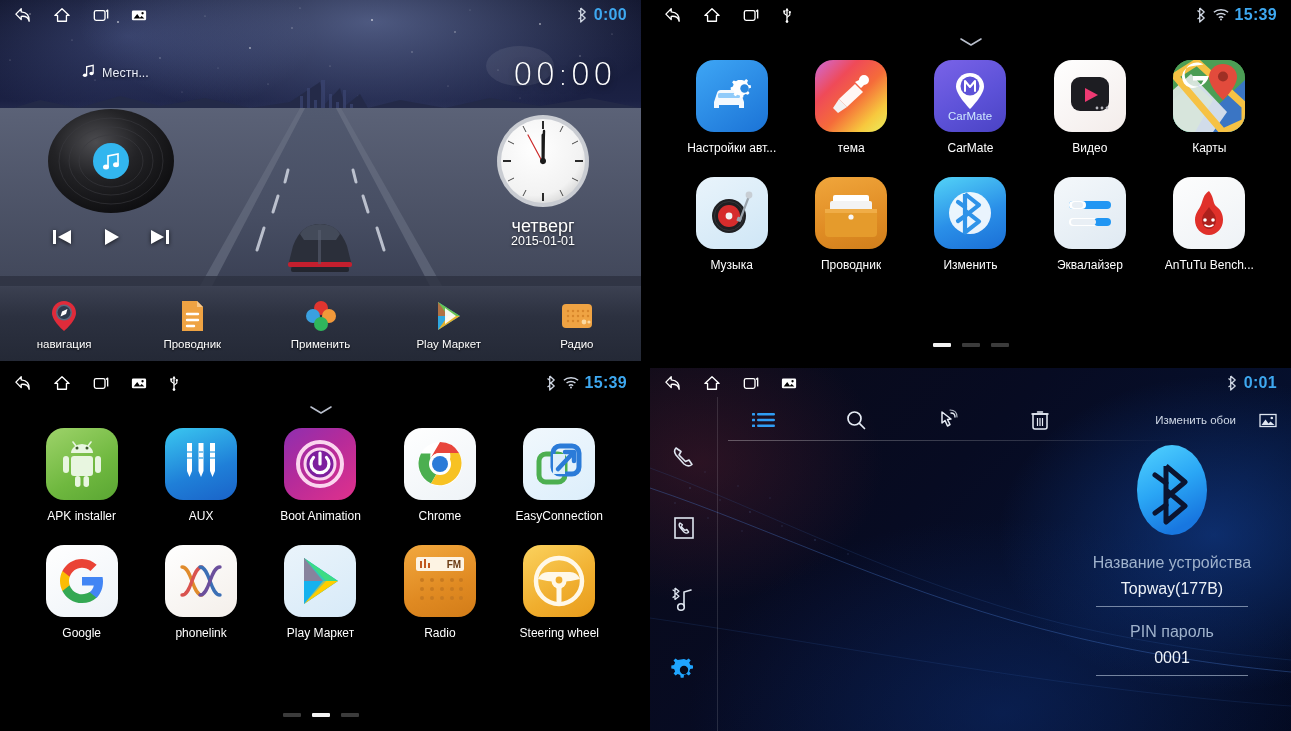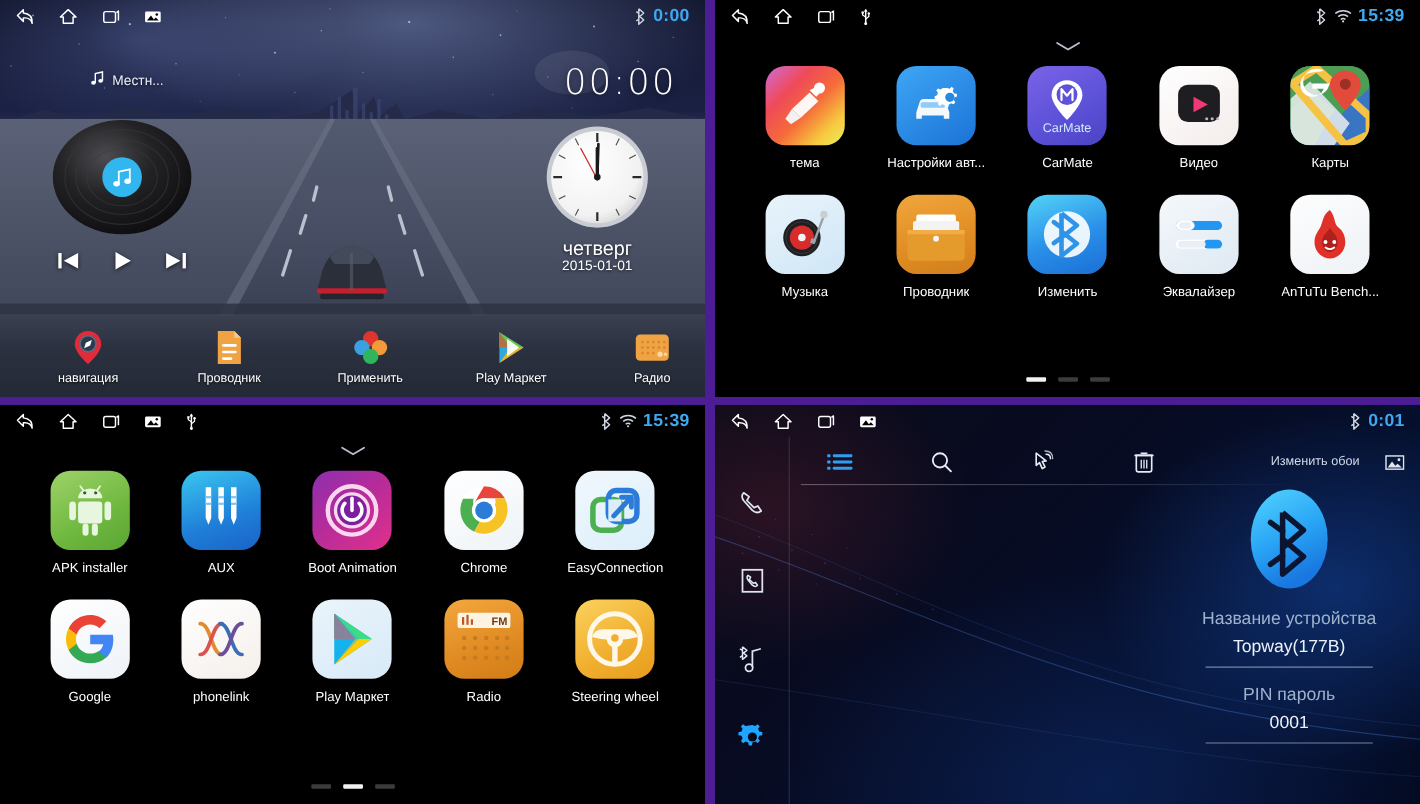--- a/index.html
+++ b/index.html
@@ -5,21 +5,21 @@
   * { box-sizing: border-box; margin: 0; padding: 0; }
   html, body {
     width: 1291px; height: 731px;
     background: #ffffff;
     font-family: "Liberation Sans", sans-serif;
     overflow: hidden;
   }
   .grid {
     position: relative;
     width: 1291px; height: 731px;
-    background: #4c1d95;
+    background: #000000;
   }
   .panel { position: absolute; overflow: hidden; }
   #panel-home    { left: 0;   top: 0;   width: 641px; height: 361px; }
   #panel-apps1   { left: 650px; top: 0;   width: 641px; height: 361px; }
   #panel-apps2   { left: 0;   top: 368px; width: 641px; height: 363px; }
   #panel-bt      { left: 650px; top: 368px; width: 641px; height: 363px; }
 
   
   .statusbar {
     position: absolute; left: 0; top: 0; width: 100%; height: 29px;
@@ -44,21 +44,21 @@
       linear-gradient(#10142c 0%, #1b2144 28%, #2a3152 33%, #3d4355 48%, #4a4f60 66%, #3a3f50 82%, #2b2f3d 100%);
   }
   .stars { position:absolute; left:0; top:0; width:100%; height:120px; opacity:.75; }
   .mountains { position:absolute; left:0; top:78px; width:100%; height:48px; }
   .road-wrap { position:absolute; left:0; top:108px; width:100%; height:178px; }
   .dock-bar {
     position: absolute; left: 0; bottom: 0; width: 100%; height: 74px;
     background: linear-gradient(#3b4051 0%, #2c3140 40%, #242936 100%);
   }
   .dock {
-    position: absolute; left: 16px; bottom: 0; width: 100%; height: 74px;
+    position: absolute; left: 0; bottom: 0; width: 100%; height: 74px;
     display: flex; align-items: center; z-index: 6;
   }
   .dock-item { flex: 1; display: flex; flex-direction: column; align-items: center; gap: 4px; }
   .dock-ico { width: 36px; height: 36px; display: block; }
   .dock-label { font-size: 11.5px; color: #fff; text-shadow: 0 1px 2px rgba(0,0,0,.8); }
 
   .music-label {
     position: absolute; left: 82px; top: 64px; z-index: 6;
     display: flex; align-items: center; gap: 7px;
     color: #e9edf8; font-size: 12.5px; text-shadow: 0 1px 3px rgba(0,0,0,.7);
@@ -492,40 +492,40 @@
     </div>
 
     <div class="drawer-handle">
       <svg width="26" height="12" viewBox="0 0 26 12">
         <path d="M3 3 L13 9 L23 3" fill="none" stroke="#b9bfcc" stroke-width="1.6" stroke-linecap="round" stroke-linejoin="round"></path>
       </svg>
     </div>
 
     <div class="app-grid">
       <div class="app-cell">
-        <div class="app-icon" style="background:linear-gradient(135deg,#cf6bd8 0%,#ef4a58 30%,#f56b3a 55%,#f7c93e 80%,#e9ef5e 100%);">
-          <svg width="50" height="50" viewBox="0 0 50 50">
-            <path d="M33 9 a5 5 0 1 1 5 5 l-3 3 -6-6 Z" fill="#fff"></path>
-            <path d="M29 13 l8 8 -16 15 -8-8 Z" fill="#fff" opacity=".95"></path>
-            <path d="M13 28 l8 8 -9 6 -5-5 Z" fill="#f2f2f2"></path>
-          </svg>
-        </div>
-        <span class="app-label">тема</span>
-      </div>
-
-      <div class="app-cell">
         <div class="app-icon" style="background:linear-gradient(145deg,#3ea6f5,#1b73d6);">
           <svg width="52" height="52" viewBox="0 0 52 52">
             <path d="M8 32 l3-9 a4 4 0 0 1 4-3 h16 a4 4 0 0 1 4 3 l3 9 v6 h-5 v-3 h-20 v3 h-5 Z" fill="#fff" opacity=".95"></path>
             <rect x="12" y="23" width="22" height="5" rx="1.5" fill="#3ea6f5" opacity=".55"></rect>
             <path d="M36 10 l2.4 .7 1.7-1.8 1.9 1.6 -.9 2.3 1.3 2.1 2.4 .3 .2 2.5 -2.3 .9 -.7 2.4 1.5 1.9 -1.6 1.9 -2.3-.9 -2.1 1.3 -.3 2.4 -2.5 .2 -.9-2.3 -2.4-.7 -1.9 1.5 -1.9-1.6 .9-2.3 -1.3-2.1 -2.4-.3 -.2-2.5 2.3-.9 .7-2.4 -1.5-1.9 1.6-1.9 2.3 .9 2.1-1.3 Z" fill="#fff"></path>
             <circle cx="38.5" cy="18.5" r="4.2" fill="#2b88df"></circle>
           </svg>
         </div>
         <span class="app-label">Настройки авт...</span>
+      </div>
+
+      <div class="app-cell">
+        <div class="app-icon" style="background:linear-gradient(135deg,#cf6bd8 0%,#ef4a58 30%,#f56b3a 55%,#f7c93e 80%,#e9ef5e 100%);">
+          <svg width="50" height="50" viewBox="0 0 50 50">
+            <path d="M33 9 a5 5 0 1 1 5 5 l-3 3 -6-6 Z" fill="#fff"></path>
+            <path d="M29 13 l8 8 -16 15 -8-8 Z" fill="#fff" opacity=".95"></path>
+            <path d="M13 28 l8 8 -9 6 -5-5 Z" fill="#f2f2f2"></path>
+          </svg>
+        </div>
+        <span class="app-label">тема</span>
       </div>
 
       <div class="app-cell">
         <div class="app-icon" style="background:linear-gradient(150deg,#7a63e8,#5d52d8 55%,#4a43c4);">
           <svg width="62" height="62" viewBox="0 0 62 62">
             <path d="M31 8 c-8 0-14 6-14 13.5 C17 30 31 44 31 44 C31 44 45 30 45 21.5 C45 14 39 8 31 8Z" fill="#fff"></path>
             <circle cx="31" cy="21" r="9.5" fill="#5d52d8"></circle>
             <path d="M26 26 L26 16 L31 22 L36 16 L36 26" fill="none" stroke="#fff" stroke-width="2" stroke-linejoin="round" stroke-linecap="round"></path>
             <text x="31" y="55" font-family="Liberation Sans, sans-serif" font-size="11.5" fill="#cfe9ff" text-anchor="middle">CarMate</text>
           </svg>

